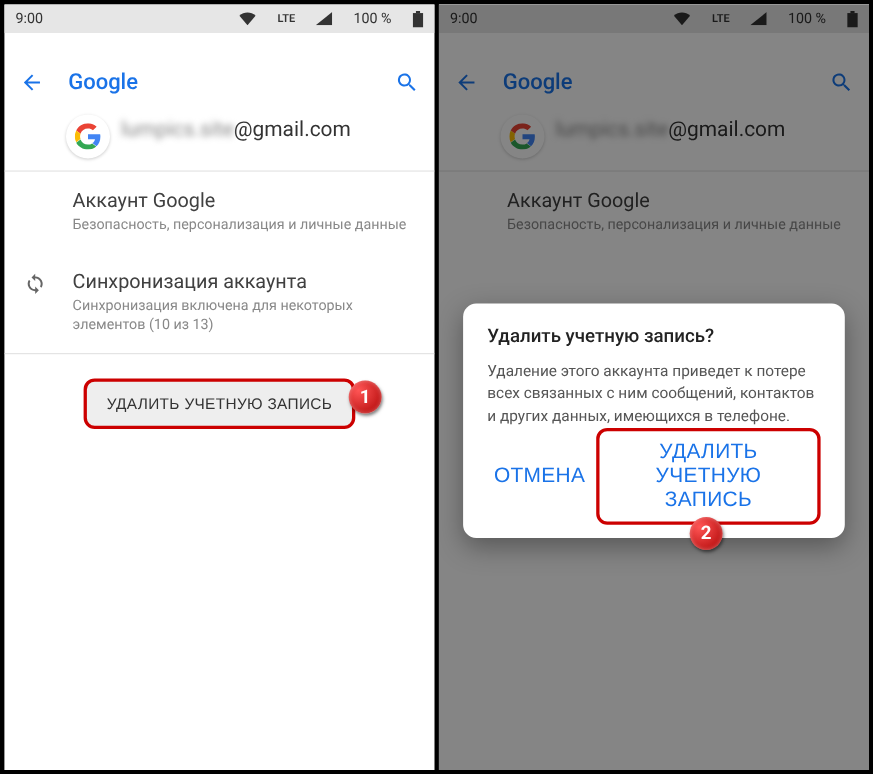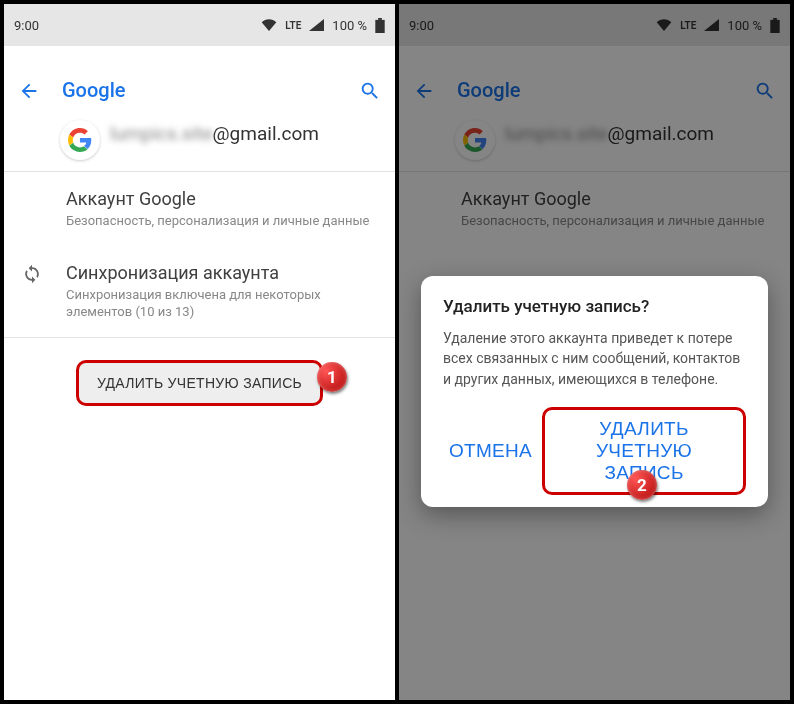--- a/index.html
+++ b/index.html
@@ -13,29 +13,29 @@
   height: 704px;
 }
 .phone {
   position: relative;
   width: 392px;
   height: 696px;
   background: #fff;
   overflow: hidden;
 }
 .statusbar {
-  height: 42px;
+  height: 26px;
   background: #e6e6e6;
   display: flex;
   align-items: center;
   padding: 0 10px;
   font-size: 13px;
   color: #333;
 }
-.statusbar .right { margin-left: auto; display: flex; align-items: center; gap: 8px; }
+.statusbar .right { margin-left: auto; display: flex; align-items: center; gap: 19px; }
 .appbar {
   height: 56px;
   display: flex;
   align-items: flex-end;
   padding: 0 14px;
   gap: 22px;
 }
 .appbar .title {
   color: #1a73e8;
   font-size: 20px;
@@ -149,21 +149,20 @@
 .dialog .dlg-title {
   font-size: 17px;
   font-weight: 500;
   color: #222;
   margin-bottom: 12px;
 }
 .dialog .dlg-body {
   font-size: 14px;
   color: #555;
   line-height: 1.45;
-  margin-bottom: 18px;
 }
 .dialog .dlg-actions {
   display: flex;
   justify-content: flex-end;
   gap: 4px;
   align-items: center;
 }
 .dlg-btn {
   color: #1a73e8;
   font-size: 19px;

